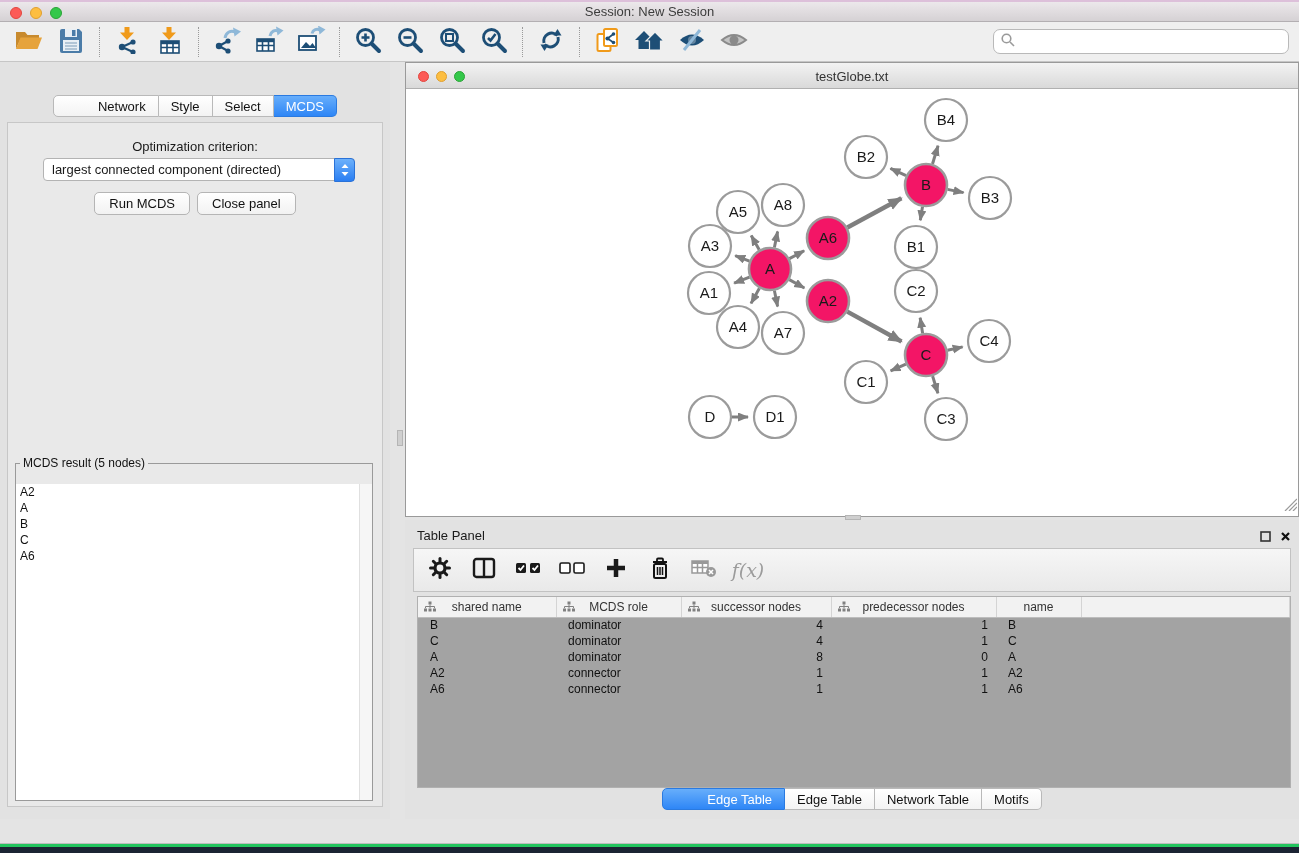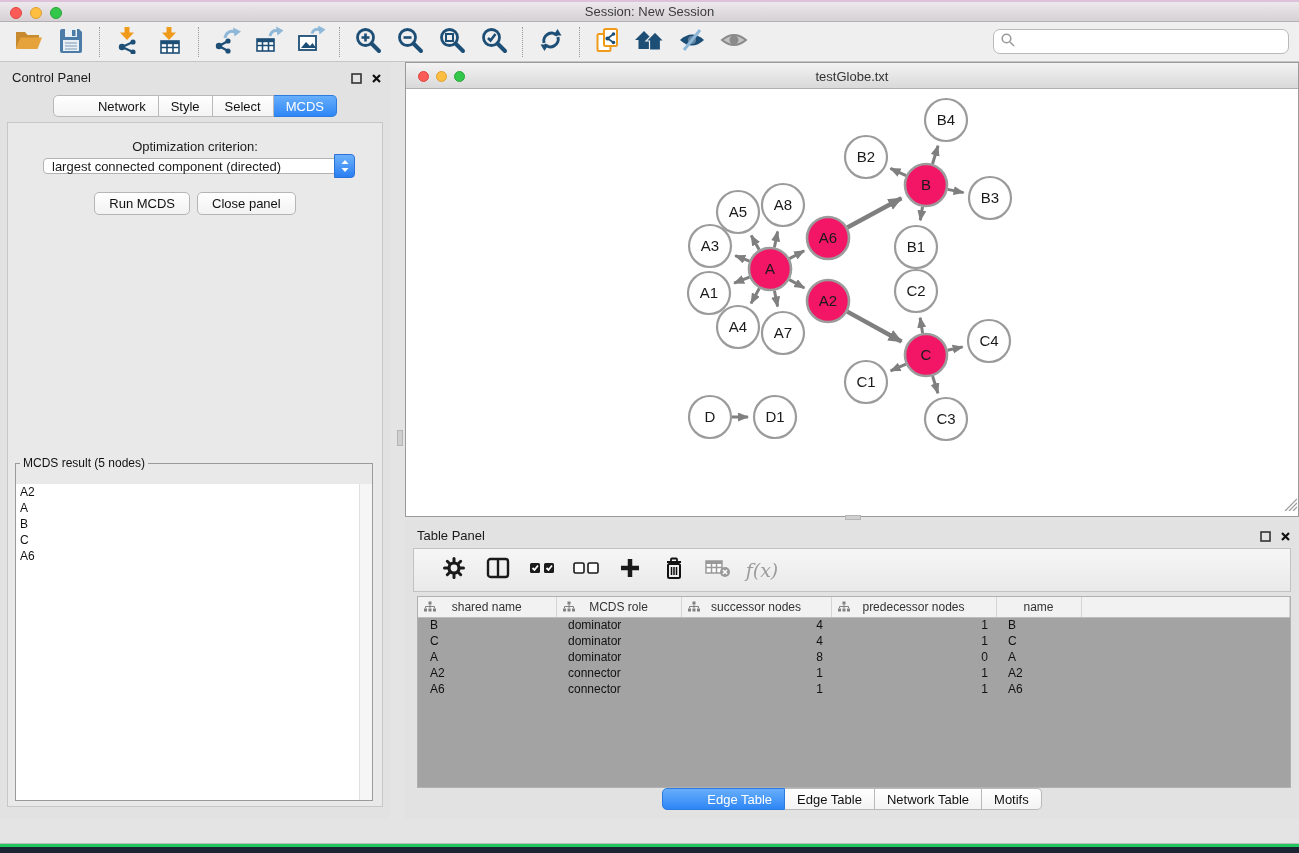--- a/index.html
+++ b/index.html
@@ -29,21 +29,21 @@
 
   
   .control-panel { position:absolute; left:0; top:62px; width:390px; height:757px; background:#e2e2e2; }
   .panel-head { position:relative; height:26px; }
   .panel-head .ptitle { position:absolute; left:12px; top:8px; font-size:13px; color:#1a1a1a; }
   .panel-btns { position:absolute; right:8px; top:8px; display:flex; gap:9px; align-items:center; }
   .cp-tabs { position:absolute; left:0; right:0; top:33px; display:flex; justify-content:center; }
   .cp-content { position:absolute; left:7px; right:7px; top:60px; bottom:12px;
     background:#e9e9e9; border:1px solid #c7c7c7; }
   .opt-label { position:absolute; left:0; right:0; top:16px; text-align:center; font-size:13px; }
-  .dropdown { position:absolute; left:35px; top:35px; width:312px; height:16px; background:#fff;
+  .dropdown { position:absolute; left:35px; top:35px; width:312px; height:23px; background:#fff;
     border:1px solid #b3b3b3; border-radius:4px; display:flex; align-items:center; }
   .dropdown .dval { flex:1; font-size:13px; padding-left:8px; white-space:nowrap; overflow:hidden; }
   .dropdown .stepper { width:21px; height:24px; margin:-1px -1px -1px 0; border-radius:0 4px 4px 0;
     background:linear-gradient(#6db1fb,#2a7ef2); display:flex; align-items:center; justify-content:center;
     border:1px solid #2a72d8; }
   .cp-buttons { position:absolute; left:0; right:0; top:69px; display:flex; justify-content:center; gap:7px; }
   .btn { font-size:13px; padding:3px 14px; background:linear-gradient(#ffffff,#f2f2f2);
     border:1px solid #b5b5b5; border-radius:5px; color:#111; height:23px; }
 
   fieldset.mcds { position:absolute; left:7px; right:9px; top:333px; height:345px;
@@ -72,21 +72,21 @@
   .nt-green { left:48px; background:#34c84a; border:1px solid #2aa436; }
   .net-canvas { position:relative; width:892px; height:427px; background:#fff; }
   .grip { position:absolute; right:1px; bottom:1px; }
   .splitter-handle-v { position:absolute; left:397px; top:430px; width:6px; height:16px; background:#cfcfcf; border:1px solid #b5b5b5; }
   .splitter-handle-h { position:absolute; left:845px; top:515px; width:16px; height:5px; background:#cfcfcf; border:1px solid #b5b5b5; }
 
   
   .table-panel { position:absolute; left:405px; top:520px; width:894px; height:299px; background:#e2e2e2; }
   .tp-toolbar { position:absolute; left:8px; right:8px; top:28px; height:44px;
     background:linear-gradient(#f6f6f6,#e9e9e9); border:1px solid #c2c2c2;
-    display:flex; align-items:center; padding-left:18px; gap:0; }
+    display:flex; align-items:center; padding-left:4px; gap:0; }
   .tp-btn { width:44px; height:36px; display:flex; align-items:center; justify-content:center; }
   .fx { font-family:"DejaVu Serif",serif; font-style:italic; font-size:19px; color:#9b9b9b; }
   .tp-tablewrap { position:absolute; left:12px; right:8px; top:76px; height:192px;
     background:#a3a3a3; border:1px solid #b0b0b0; overflow:hidden; }
   table.datatable { border-collapse:collapse; table-layout:fixed; width:100%; }
   table.datatable th { height:20px; background:#f2f2f2; border-right:1px solid #d4d4d4;
     border-bottom:1px solid #bdbdbd; font-weight:normal; font-size:12px; color:#333; position:relative; text-align:center; }
   table.datatable th .hicon { position:absolute; left:6px; top:4px; }
   table.datatable td { height:16px; font-size:12px; color:#111; padding:0 8px 0 12px; white-space:nowrap; overflow:hidden; }
   table.datatable td.num { text-align:right; padding-right:8px; }
@@ -262,31 +262,20 @@
   <div class="searchbox">
     <span><svg width="16" height="16" viewBox="0 0 16 16">
           <circle cx="6.5" cy="6.5" r="4.3" fill="none" stroke="#9a9a9a" stroke-width="1.6"></circle>
           <line x1="10" y1="10" x2="14" y2="14" stroke="#9a9a9a" stroke-width="1.6"></line>
         </svg></span>
     <input type="text" placeholder="" style="">
   </div>
 </div>
 
 <div class="control-panel">
-  <div class="panel-head">
-    <span class="ptitle">Control Panel</span>
-    <span class="panel-btns">
-      <span><svg width="11" height="11">
-            <rect x="1" y="1" width="9" height="9" fill="none" stroke="#333" stroke-width="1.6"></rect>
-          </svg></span>
-      <span><svg width="11" height="11">
-            <path d="M2 2 L9 9 M9 2 L2 9" stroke="#111" stroke-width="2.2"></path>
-          </svg></span>
-    </span>
-  </div>
   <div class="cp-tabs">
       <button class="seg">Network</button>
       <button class="seg">Style</button>
       <button class="seg">Select</button>
       <button class="seg active">MCDS</button>
     </div>
   <div class="cp-content">
     <div class="opt-label">Optimization criterion:</div>
     <div class="dropdown">
       <span class="dval">largest connected component (directed)</span>

